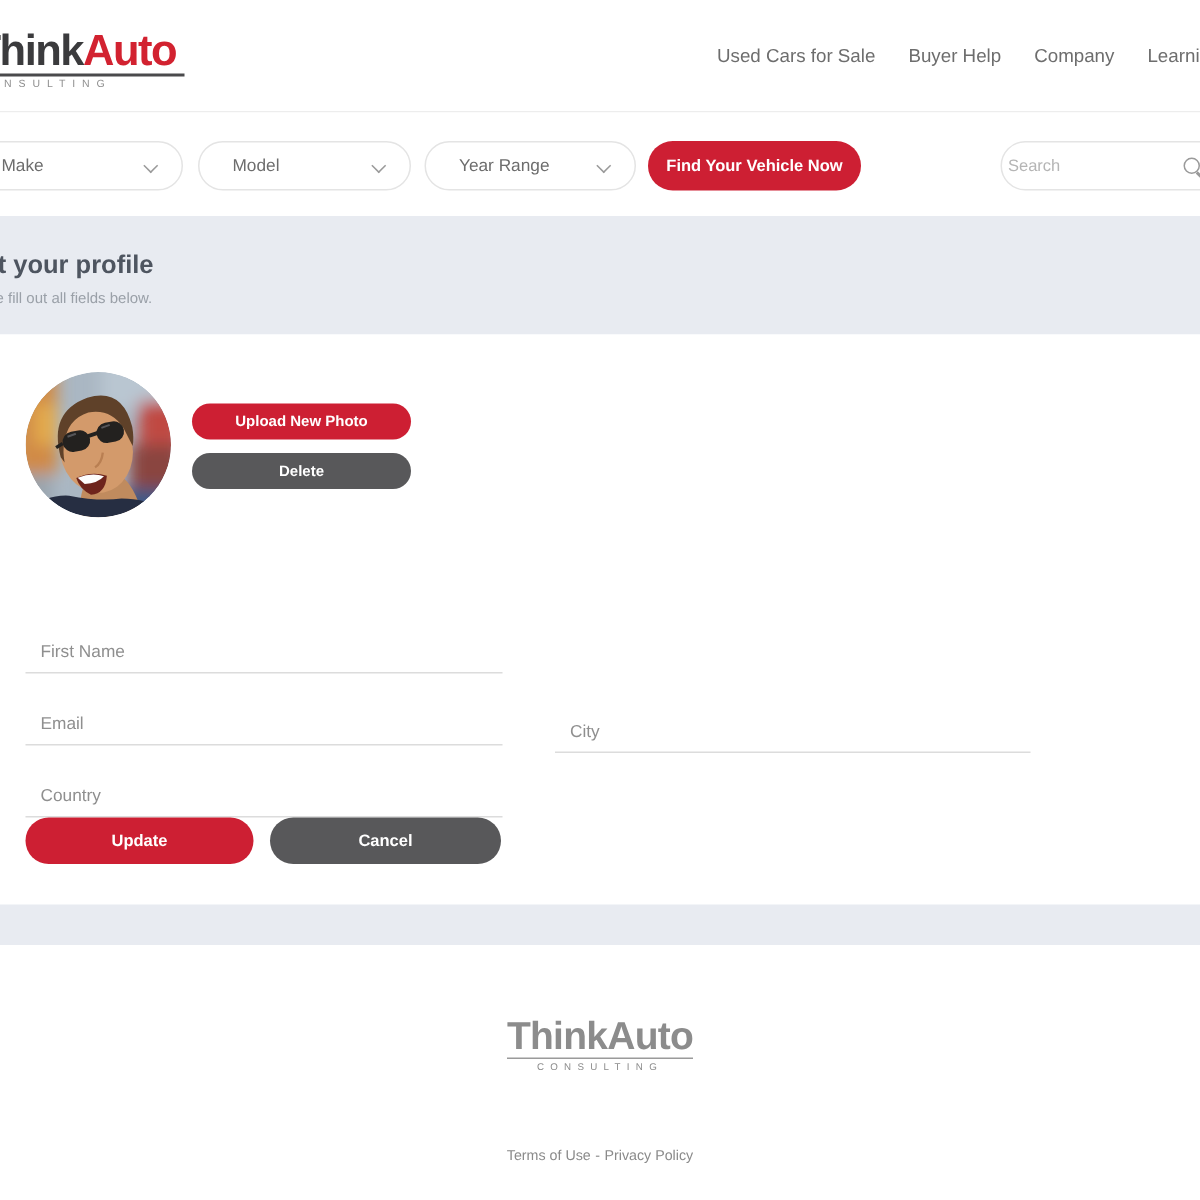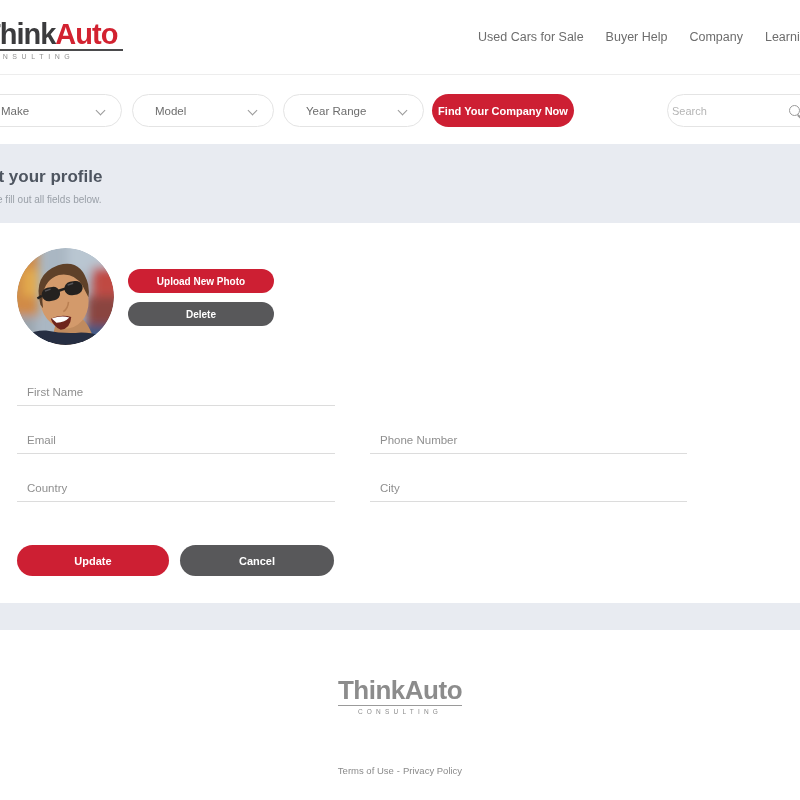--- a/index.html
+++ b/index.html
@@ -42,21 +42,21 @@
   .content{position:absolute;top:223px;left:0;width:800px;height:380px;background:#fff;}
   .avatar{position:absolute;left:17px;top:25px;width:97px;height:97px;border-radius:50%;overflow:hidden;}
   .avatar svg{display:block;width:100%;height:100%;}
   .photo-btn{position:absolute;left:128px;width:146px;height:24px;border:none;border-radius:12px;color:#fff;font-family:inherit;font-size:10px;font-weight:bold;cursor:pointer;}
   .upload-btn{top:46px;background:#cd1f33;}
   .delete-btn{top:79px;background:#58585a;}
 
   .field{position:absolute;height:27px;border-bottom:1px solid #dcdcdc;}
   .field input{width:100%;height:100%;border:none;outline:none;background:transparent;padding:0 0 0 10px;box-sizing:border-box;font-family:inherit;font-size:11.5px;color:#555;}
   .field input::placeholder{color:#8f8f8f;}
-  .col-l{left:17px;width:318px;}
+  .col-l{left:17px;width:318px;margin-top:43px;}
   .col-r{left:370px;width:317px;}
   .row-1{top:155px;}
   .row-2{top:203px;}
   .row-3{top:251px;}
 
   .action-btn{position:absolute;top:322px;height:31px;border:none;border-radius:16px;color:#fff;font-family:inherit;font-size:11px;font-weight:bold;cursor:pointer;}
   .update-btn{left:17px;width:152px;background:#cd1f33;}
   .cancel-btn{left:180px;width:154px;background:#58585a;}
 
   
@@ -95,21 +95,21 @@
       <span class="chevron"></span>
     </div>
     <div class="pill dd dd-model">
       <span class="dd-label">Model</span>
       <span class="chevron"></span>
     </div>
     <div class="pill dd dd-year">
       <span class="dd-label">Year Range</span>
       <span class="chevron"></span>
     </div>
-    <button class="cta-btn">Find Your Company Now</button>
+    <button class="cta-btn">Find Your Vehicle Now</button>
     <div class="pill search-pill">
       <input class="search-input" type="text" placeholder="Search" style="">
       <span class="search-icon"></span>
     </div>
   </section>
 
   <section class="profile-banner">
     <div class="banner-inner">
       <h1 class="banner-title">Edit your profile</h1>
       <p class="banner-subtitle">Please fill out all fields below.</p>
@@ -162,23 +162,20 @@
 
     <button class="photo-btn upload-btn">Upload New Photo</button>
     <button class="photo-btn delete-btn">Delete</button>
 
     <div class="field col-l row-1">
       <input type="text" placeholder="First Name" style="">
     </div>
     <div class="field col-l row-2">
       <input type="text" placeholder="Email" style="">
     </div>
-    <div class="field col-r row-2">
-      <input type="text" placeholder="Phone Number" style="">
-    </div>
     <div class="field col-l row-3">
       <input type="text" placeholder="Country" style="">
     </div>
     <div class="field col-r row-3">
       <input type="text" placeholder="City" style="">
     </div>
 
     <button class="action-btn update-btn">Update</button>
     <button class="action-btn cancel-btn">Cancel</button>
   </main>

